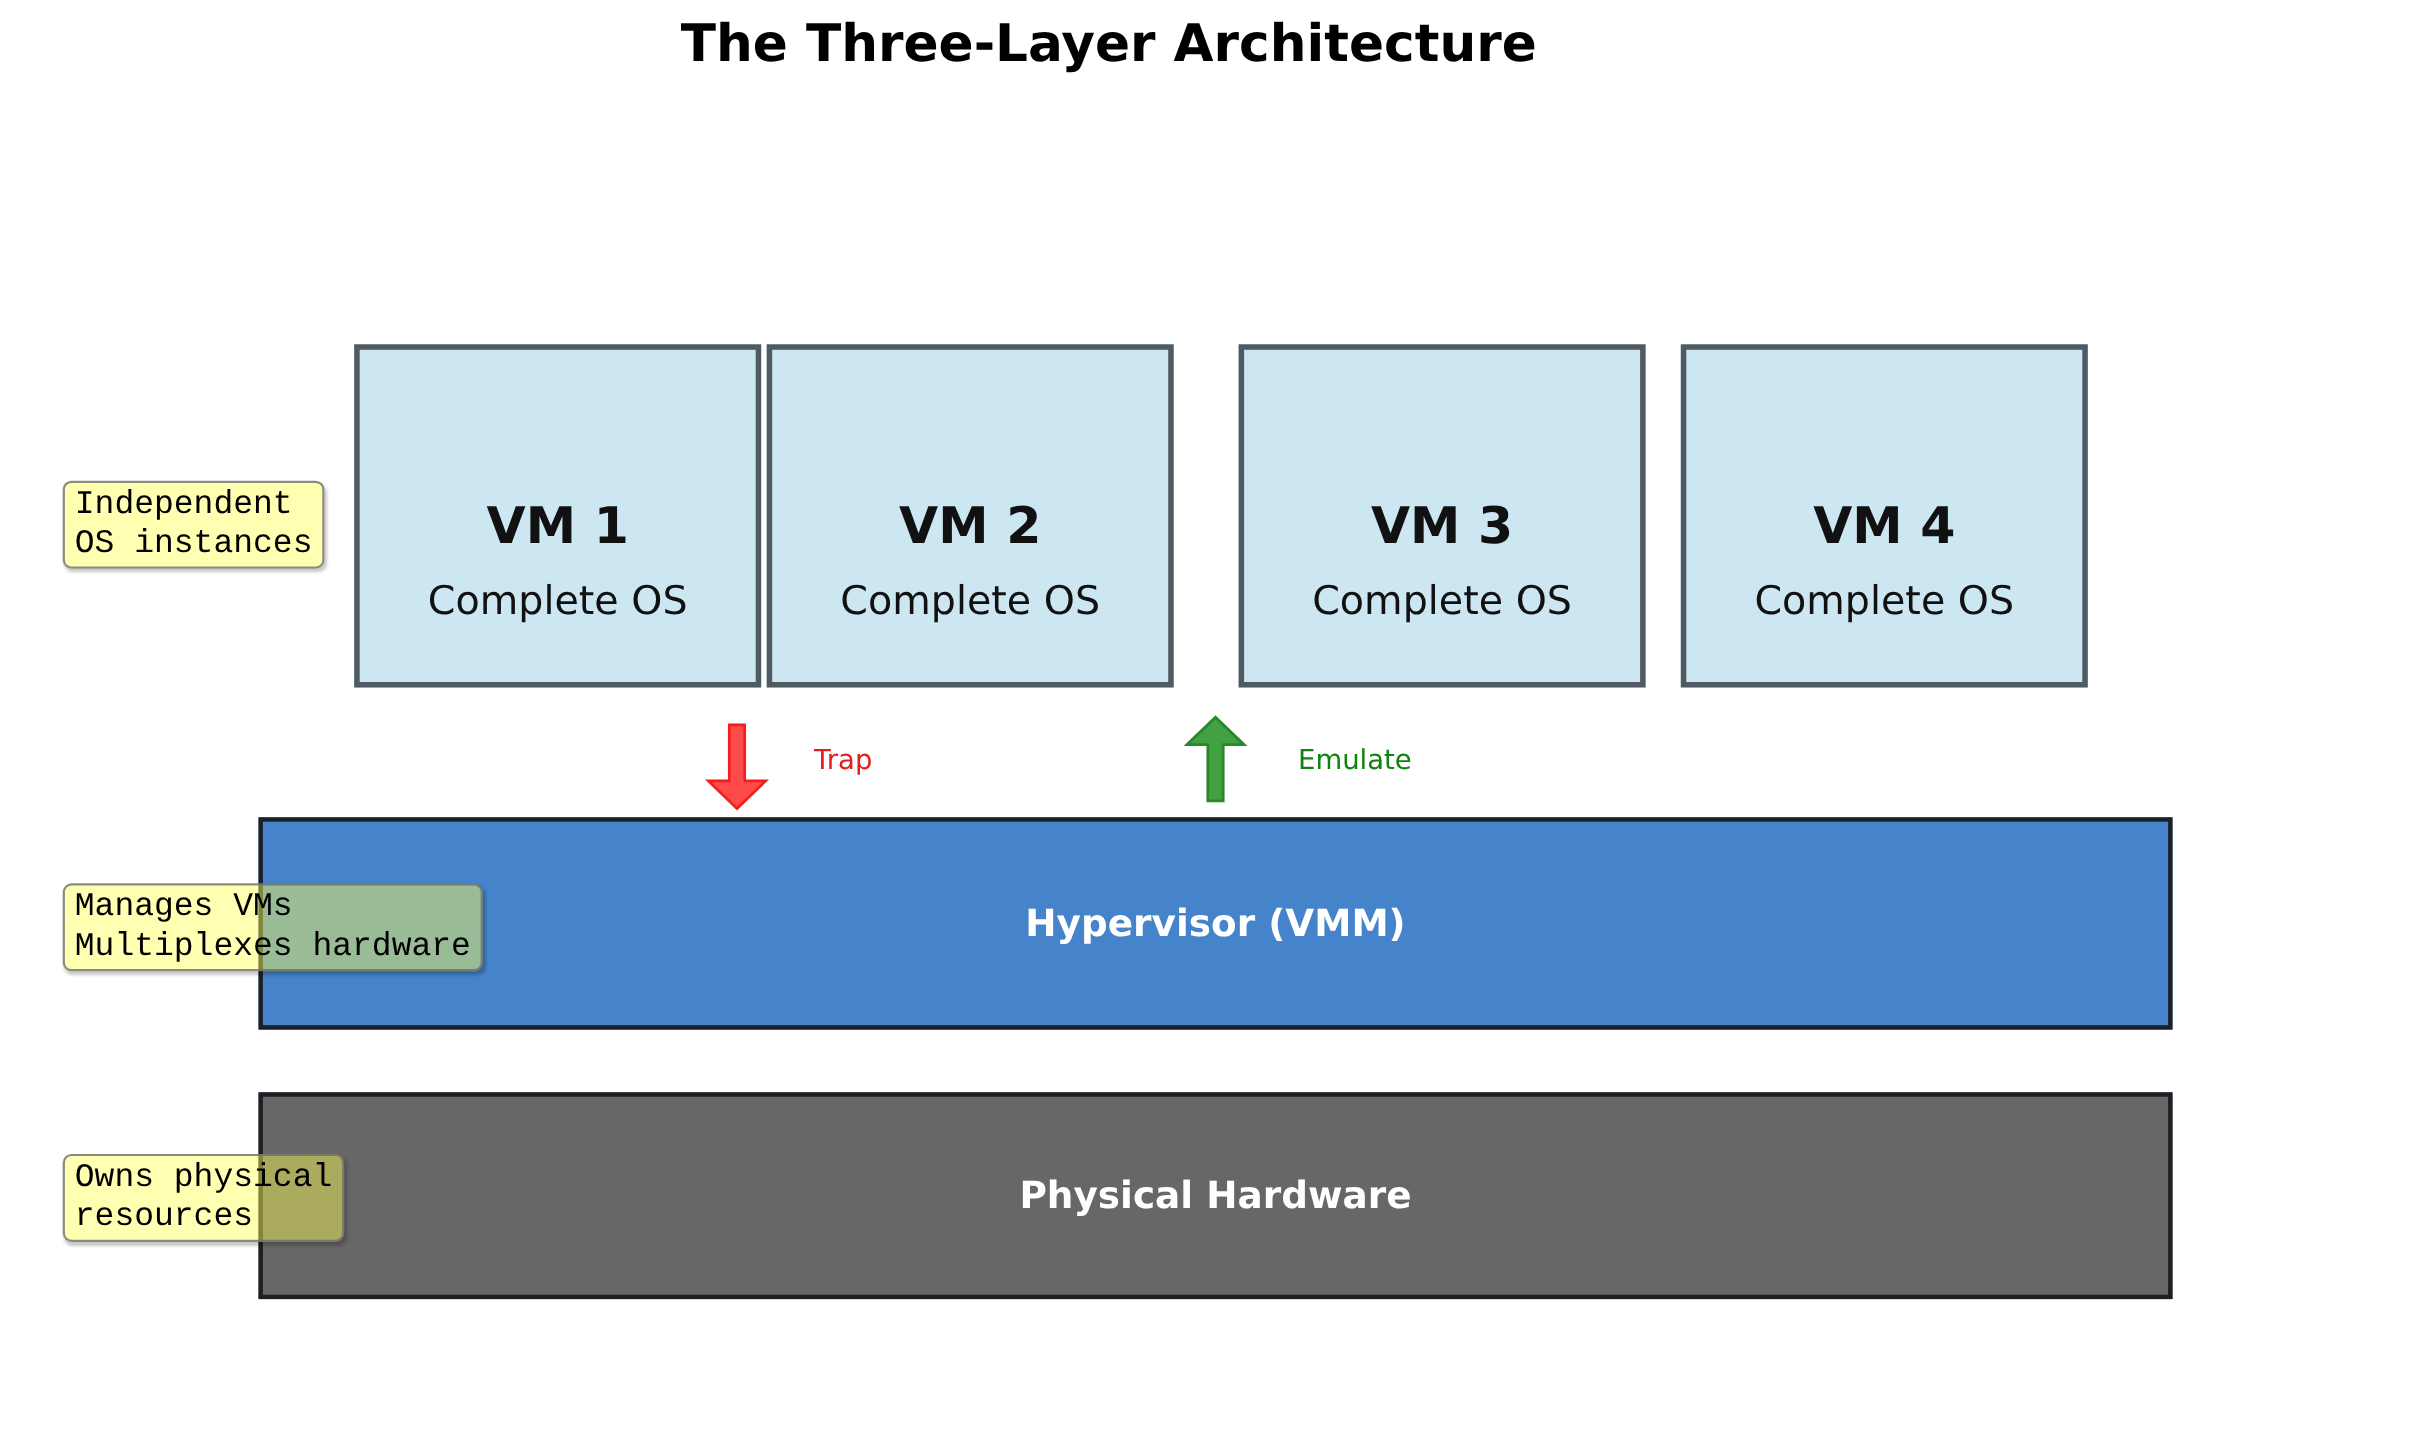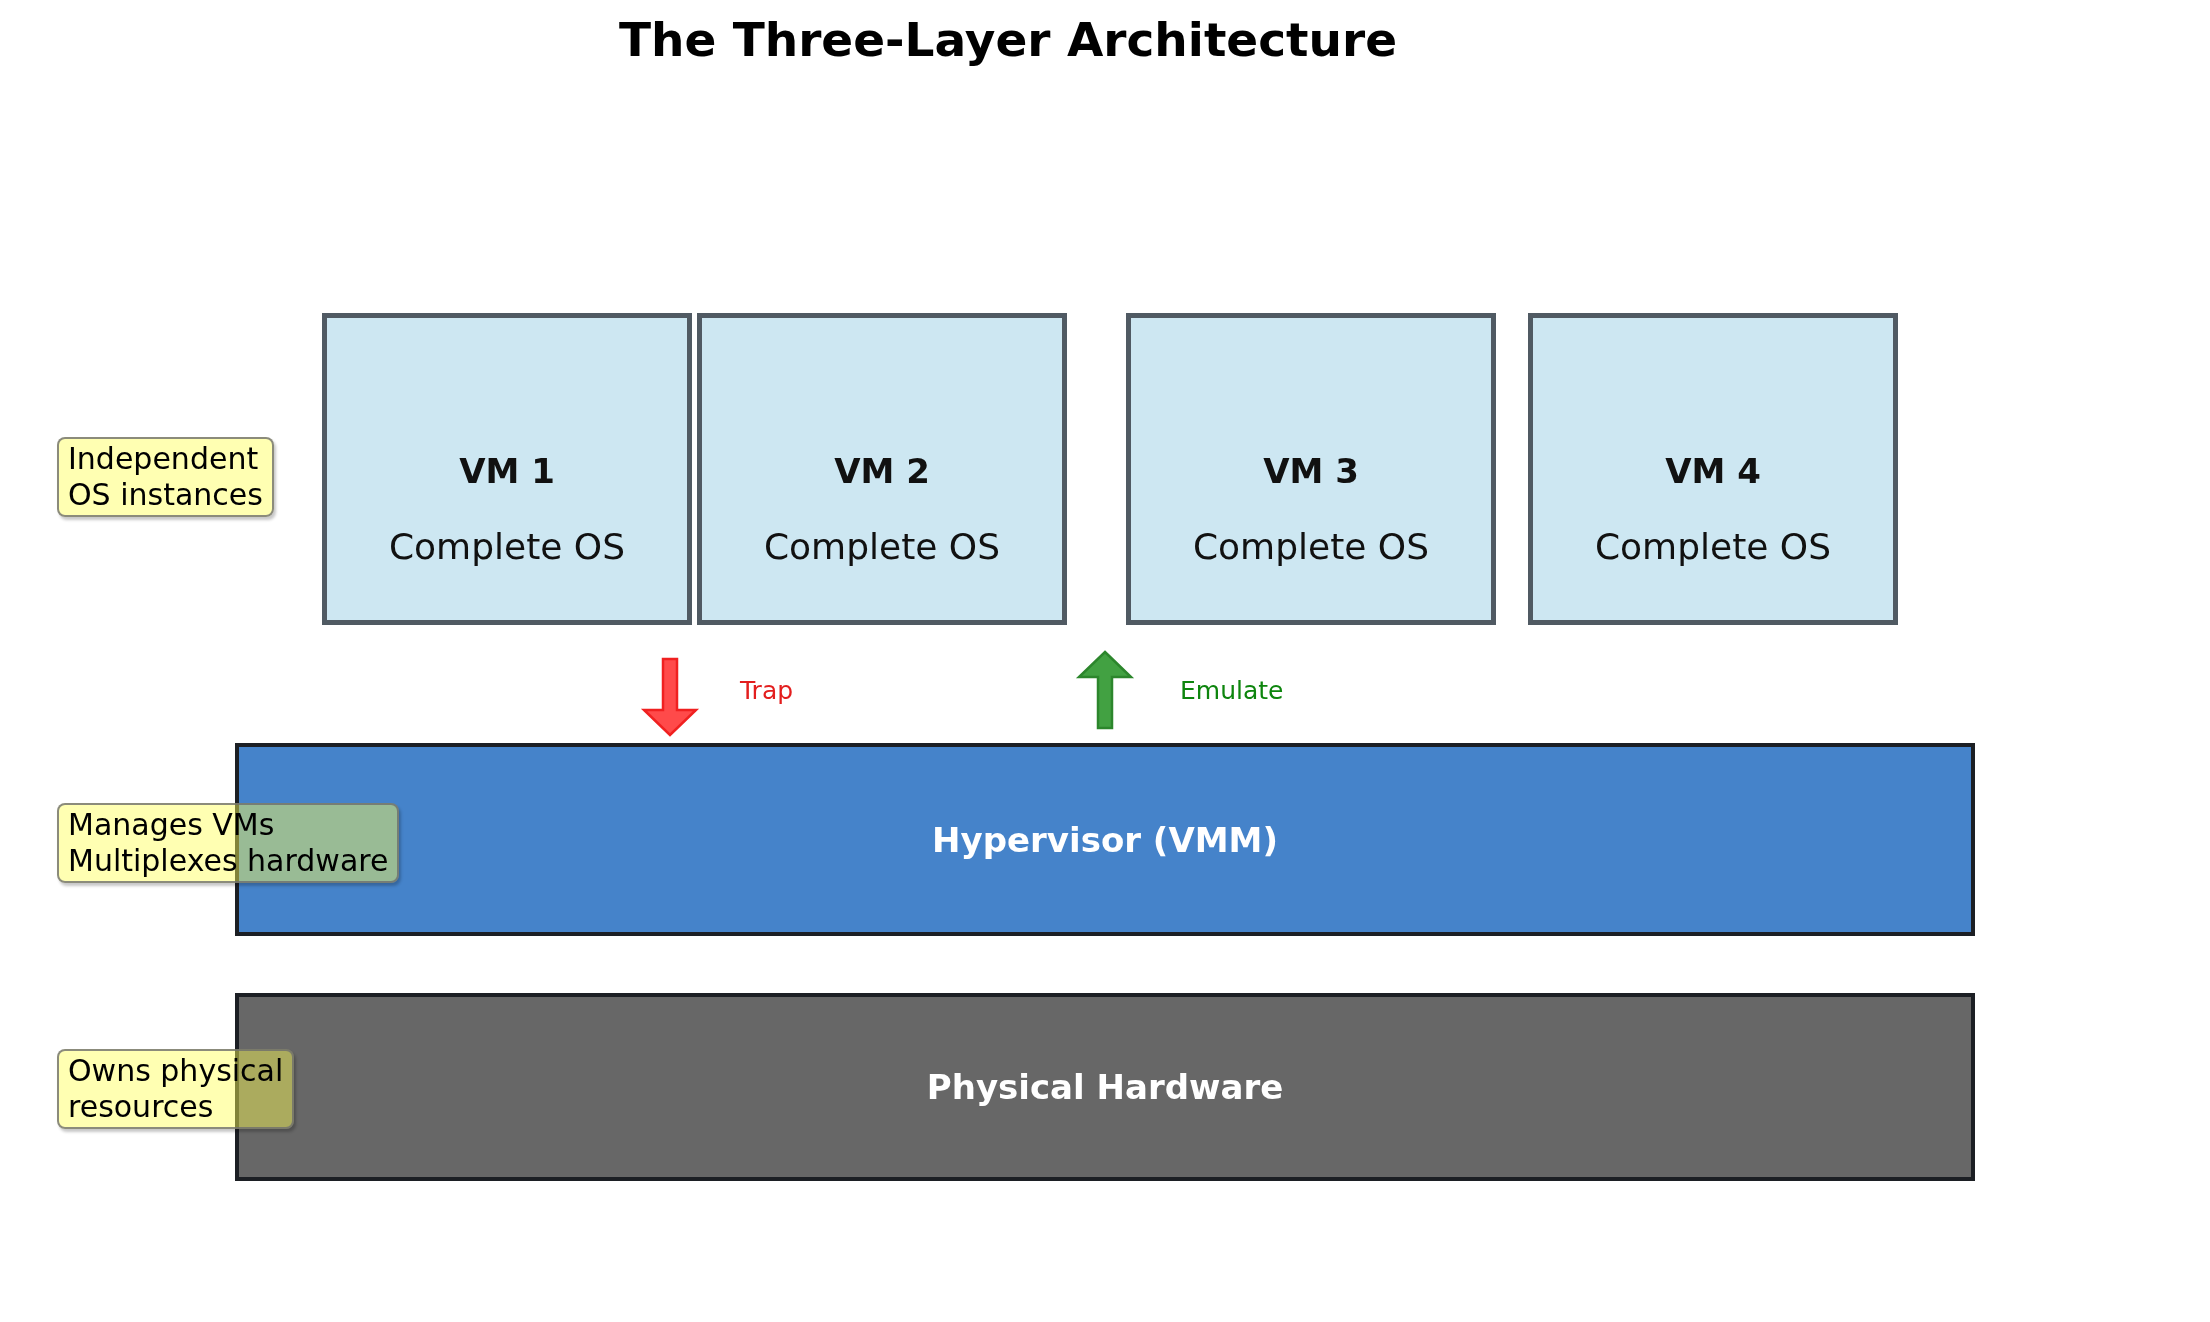--- a/index.html
+++ b/index.html
@@ -23,39 +23,39 @@
     box-sizing:border-box;
     background:var(--vm_fill,#cde7f2);
     border:5px solid var(--vm_border,#505a63);
   }
   .vm-1{left:322px;}
   .vm-2{left:697px;}
   .vm-3{left:1126px;}
   .vm-4{left:1528px;}
   .vm-name{
     position:absolute;top:133px;left:0;width:100%;
-    text-align:center;font-size:34px;font-weight:bold;color:#111;
+    text-align:center;font-size:46px;font-weight:bold;color:#111;
   }
   .vm-os{
     position:absolute;top:208px;left:0;width:100%;
     text-align:center;font-size:36px;color:#111;
   }
   
   .note{
     position:absolute;
     z-index:5;
     background:var(--note_bg,rgba(255,255,85,0.45));
     border:2px solid rgba(110,110,110,0.8);
     border-radius:8px;
     box-shadow:2px 3px 3px rgba(0,0,0,0.22);
     padding:2px 9px;
     font-size:30px;line-height:36px;color:#000;
     white-space:nowrap;
   }
-  .note span{display:block;}
+  .note span{display:block;font-family:Liberation Mono, monospace;}
   .note-vms{left:57px;top:437px;}
   .note-hypervisor{left:57px;top:803px;}
   .note-hardware{left:57px;top:1049px;}
   
   .layer{
     position:absolute;left:235px;width:1740px;
     box-sizing:border-box;
     border:4px solid var(--layer_border,#1c1f24);
     display:flex;align-items:center;justify-content:center;
   }

